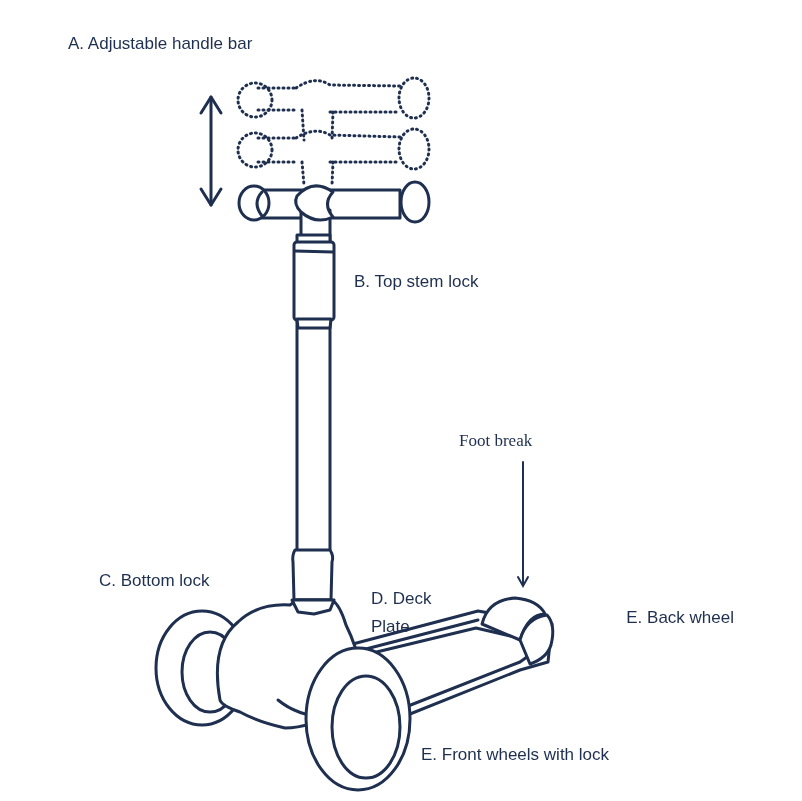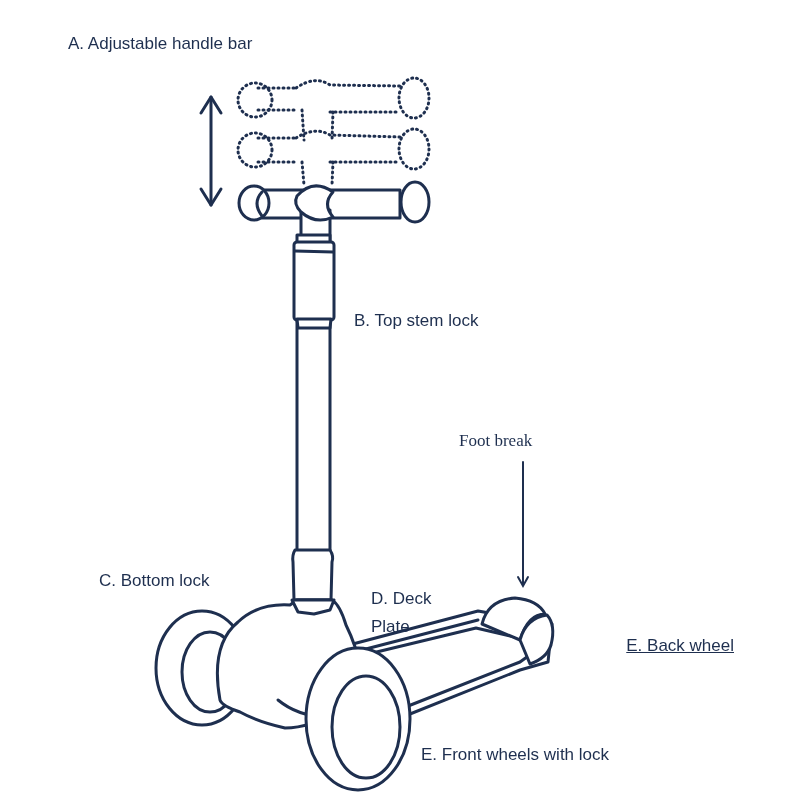--- a/index.html
+++ b/index.html
@@ -81,23 +81,23 @@
     <ellipse class="n" cx="366" cy="727" rx="34" ry="51"></ellipse>
   </g>
 
   <g>
     <line class="t" x1="523" y1="462" x2="523" y2="585"></line>
     <polyline class="t" points="518,577 523,586 528,577"></polyline>
   </g>
 </svg>
 
 <div class="lbl" style="left:68px; top:30px;">A. Adjustable handle bar</div>
-<div class="lbl" style="left:354px; top:268px;margin-top:39px;">B. Top stem lock</div>
+<div class="lbl" style="left:354px; top:268px;">B. Top stem lock</div>
 <div class="lbl" style="left:459px; top:427px;font-family:Liberation Serif, serif;">Foot break</div>
 <div class="lbl" style="left:99px; top:567px;">C. Bottom lock</div>
 <div class="lbl" style="left:371px; top:577px;margin-top:8px;">
   <div>D. Deck</div>
   <div>Plate</div>
 </div>
-<div class="lbl right" style="right:68px; top:632px;text-decoration:underline;">
+<div class="lbl right" style="right:68px; top:604px;">
   <div>E. Back wheel</div>
 </div>
 <div class="lbl" style="left:421px; top:741px;">E. Front wheels with lock</div>
 
 </body></html>

